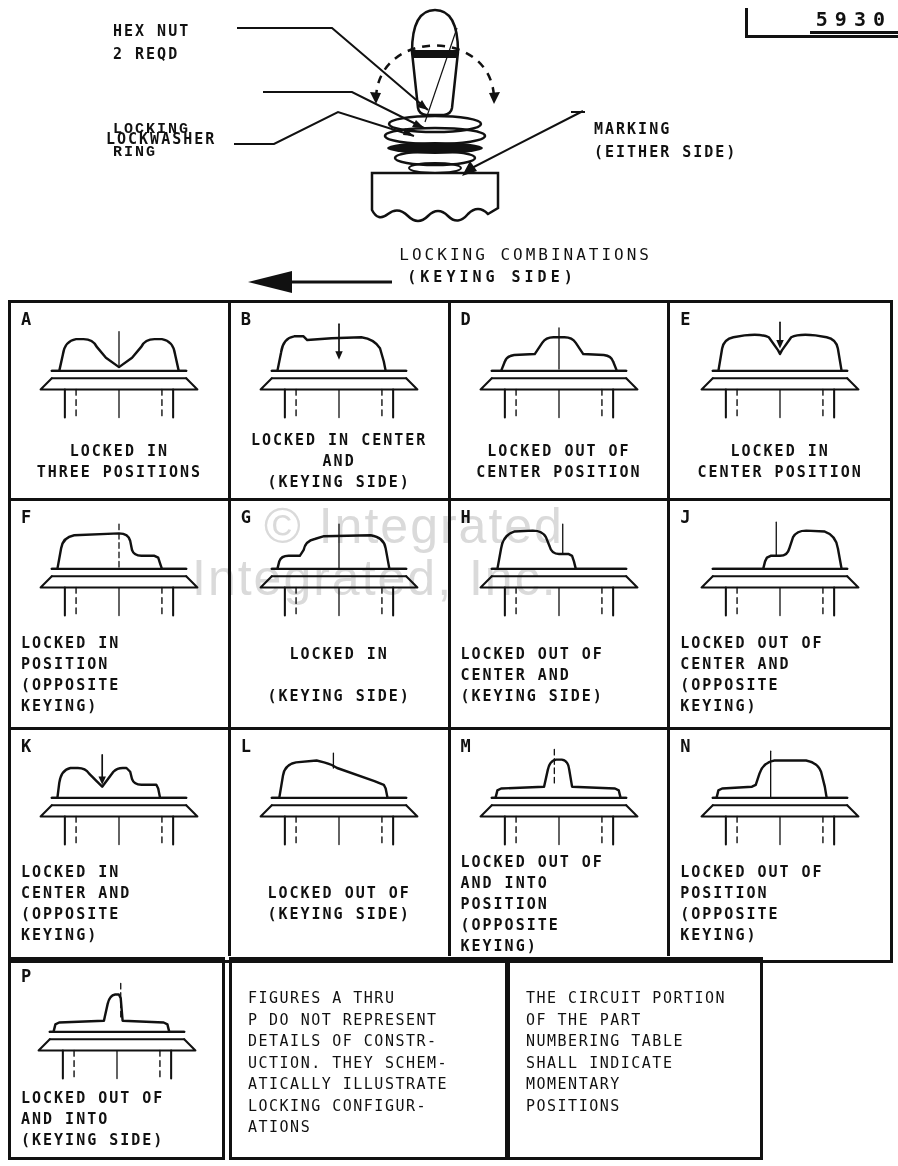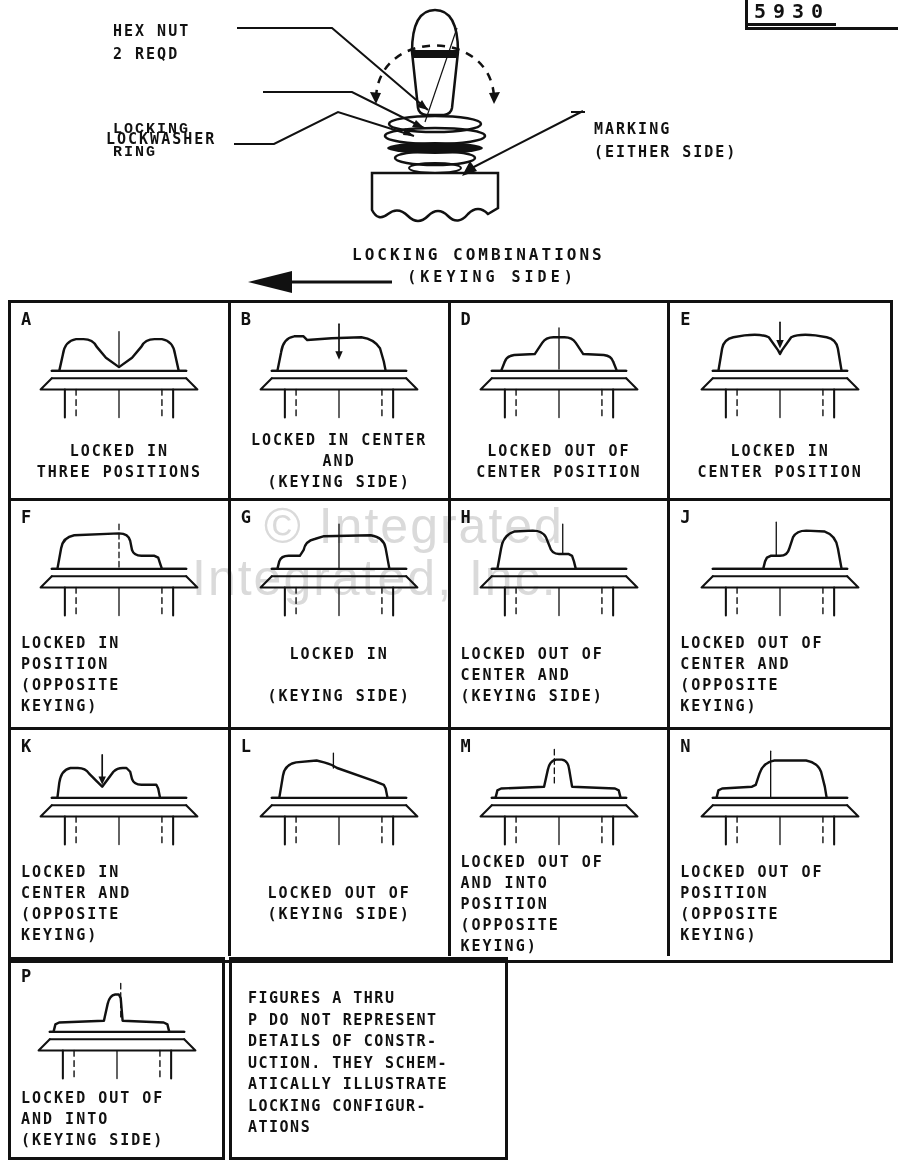--- a/index.html
+++ b/index.html
@@ -11,31 +11,31 @@
     color:var(--ink);
     -webkit-font-smoothing:none;
   }
   .abs{position:absolute;}
   .lbl{
     font-weight:bold;font-size:15px;line-height:23px;letter-spacing:2px;
     white-space:pre-line;z-index:3;
   }
   
   .docbox{
-    right:0;top:0;width:150px;height:27px;
+    right:0;top:8px;width:150px;height:27px;
     border-left:3px solid var(--ink);border-bottom:3px solid var(--ink);
-    display:flex;align-items:flex-start;justify-content:flex-start;z-index:3;
+    display:flex;align-items:flex-start;justify-content:flex-end;z-index:3;
   }
   .docbox span{
     font-size:20px;font-weight:bold;letter-spacing:7px;
     border-bottom:3px solid var(--ink);padding:0 6px 1px 6px;line-height:22px;
   }
   
-  .title{left:352px;top:245px;width:300px;text-align:left;
-    font-size:16px;font-weight:bold;letter-spacing:3px;z-index:3;}
+  .title{left:352px;top:245px;width:300px;text-align:right;
+    font-size:16px;font-weight:normal;letter-spacing:3px;z-index:3;}
   .subtitle{left:352px;top:268px;width:280px;text-align:center;
     font-size:15px;font-weight:bold;letter-spacing:4px;z-index:3;}
   
   .watermark{
     left:178px;top:500px;z-index:0;color:var(--wm);
     font-family:"Liberation Sans", sans-serif;
     font-size:50px;line-height:52px;letter-spacing:2px;white-space:nowrap;
   }
   .watermark div:nth-child(1){margin-left:86px;text-align:center;}
   .watermark div:nth-child(2){margin-left:14px;}
@@ -59,21 +59,21 @@
   .caption{
     font-weight:bold;font-size:15px;line-height:21px;letter-spacing:2px;
     white-space:pre-line;text-align:center;margin:auto 0;z-index:2;
   }
   .caption.left{align-self:flex-start;text-align:left;padding-left:10px;}
   
   .bottomrow{left:8px;top:957px;display:flex;z-index:1;}
   .pcell{width:211px;height:197px;border:3px solid var(--ink);position:relative;
     display:flex;flex-direction:column;align-items:center;margin-right:4px;}
   .notebox{border:3px solid var(--ink);height:203px;box-sizing:border-box;
-    padding:28px 12px 0 16px;font-weight:bold;font-size:15px;line-height:21.5px;
+    padding:28px 12px 0 16px;font-weight:normal;font-size:15px;line-height:21.5px;
     letter-spacing:1.5px;white-space:pre-line;}
   .note1{width:279px;margin-right:0px;}
   .note2{width:256px;margin-left:-1px;}
   .headerart{left:0;top:0;width:898px;height:300px;z-index:2;}
 </style>
 </head>
 <body>
 
 <div class="abs watermark">
   <div>© Integrated</div>
@@ -371,13 +371,19 @@
 AND INTO
 (KEYING SIDE)</div>
   </div>
   <div class="notebox note1">FIGURES A THRU
 P DO NOT REPRESENT
 DETAILS OF CONSTR-
 UCTION. THEY SCHEM-
 ATICALLY ILLUSTRATE
 LOCKING CONFIGUR-
 ATIONS</div>
+  <div class="notebox note2">THE CIRCUIT PORTION
+OF THE PART
+NUMBERING TABLE
+SHALL INDICATE
+MOMENTARY
+POSITIONS</div>
 </div>
 
 </body></html>

